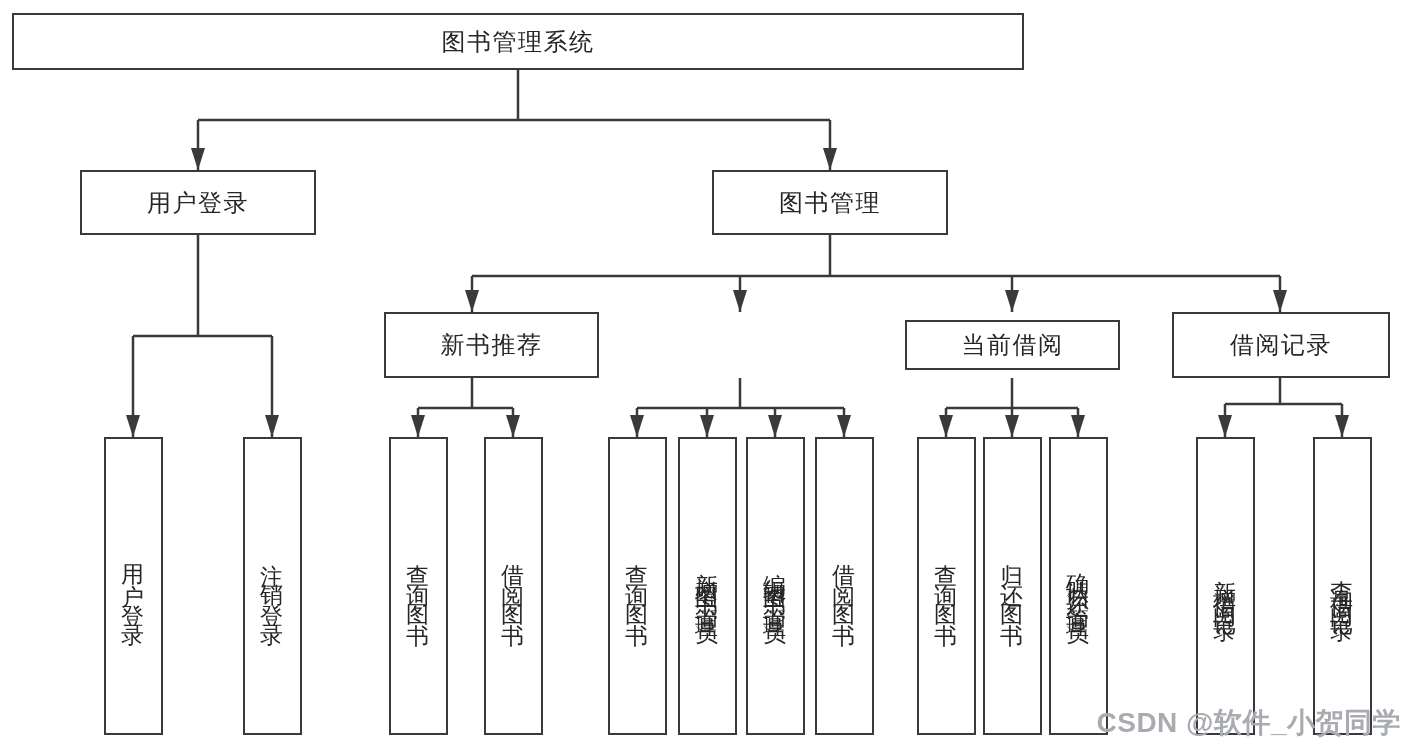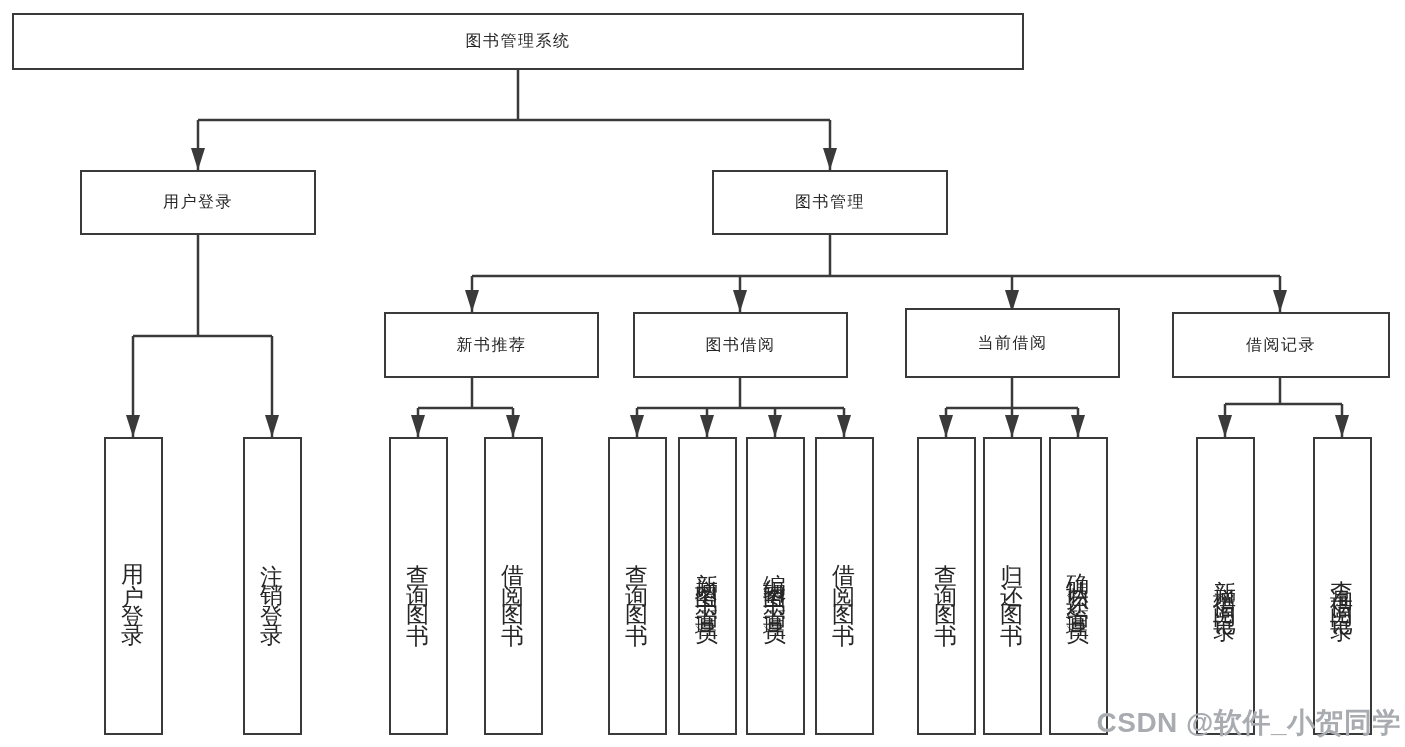--- a/index.html
+++ b/index.html
@@ -22,21 +22,21 @@
   svg.wires line.arrow{stroke:var(--line);stroke-width:2.5;}
   svg.wires .arrowhead{fill:var(--line);}
   .node{
     position:absolute;
     background:#fff;
     border:2.5px solid var(--line);
     color:var(--text);
     display:flex;align-items:center;justify-content:center;
     z-index:2;
   }
-  .hnode{font-size:16px;letter-spacing:1.5px;}
+  .hnode{font-size:24px;letter-spacing:1.5px;}
   .vnode{
     writing-mode:vertical-rl;
     text-orientation:mixed;
     font-size:23px;
   }
   .ls-wide{letter-spacing:20px;}
   .ls-med{letter-spacing:8px;}
   .ls-tight{letter-spacing:7px;}
   .watermark{
     position:absolute;
@@ -95,22 +95,21 @@
     <line class="arrow" x1="1225" y1="404" x2="1225" y2="437" marker-end="url(#arr)"></line>
     <line class="arrow" x1="1342" y1="404" x2="1342" y2="437" marker-end="url(#arr)"></line>
   </svg>
 
   <div class="node hnode" style="left:12px;top:13px;width:1012px;height:57px;">图书管理系统</div>
 
   <div class="node hnode" style="left:80px;top:170px;width:236px;height:65px;">用户登录</div>
   <div class="node hnode" style="left:712px;top:170px;width:236px;height:65px;text-align:right;">图书管理</div>
 
   <div class="node hnode" style="left:384px;top:312px;width:215px;height:66px;">新书推荐</div>
-  <div class="node hnode" style="left:633px;top:312px;width:215px;height:66px;">图书借阅</div>
-  <div class="node hnode" style="left:905px;top:308px;width:215px;height:70px;">当前借阅</div>
+  <div class="node hnode" style="left:905px;top:320px;width:215px;height:50px;">当前借阅</div>
   <div class="node hnode" style="left:1172px;top:312px;width:218px;height:66px;">借阅记录</div>
 
   <div class="node vnode ls-wide" style="left:104px;top:437px;width:59px;height:298px;">用户登录</div>
   <div class="node vnode ls-wide" style="left:243px;top:437px;width:59px;height:298px;">注销登录</div>
 
   <div class="node vnode ls-wide" style="left:389px;top:437px;width:59px;height:298px;">查询图书</div>
   <div class="node vnode ls-wide" style="left:484px;top:437px;width:59px;height:298px;">借阅图书</div>
 
   <div class="node vnode ls-wide" style="left:608px;top:437px;width:59px;height:298px;">查询图书</div>
   <div class="node vnode ls-tight" style="left:678px;top:437px;width:59px;height:298px;">新增图书（管理员）</div>

